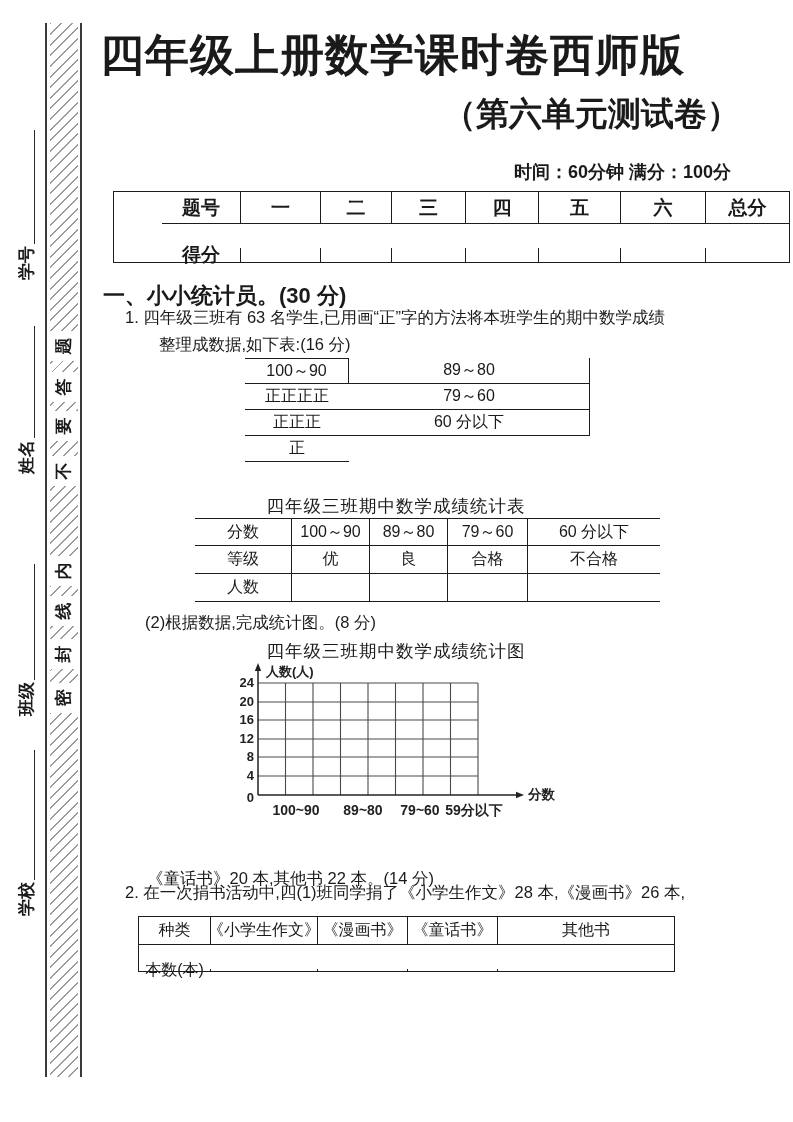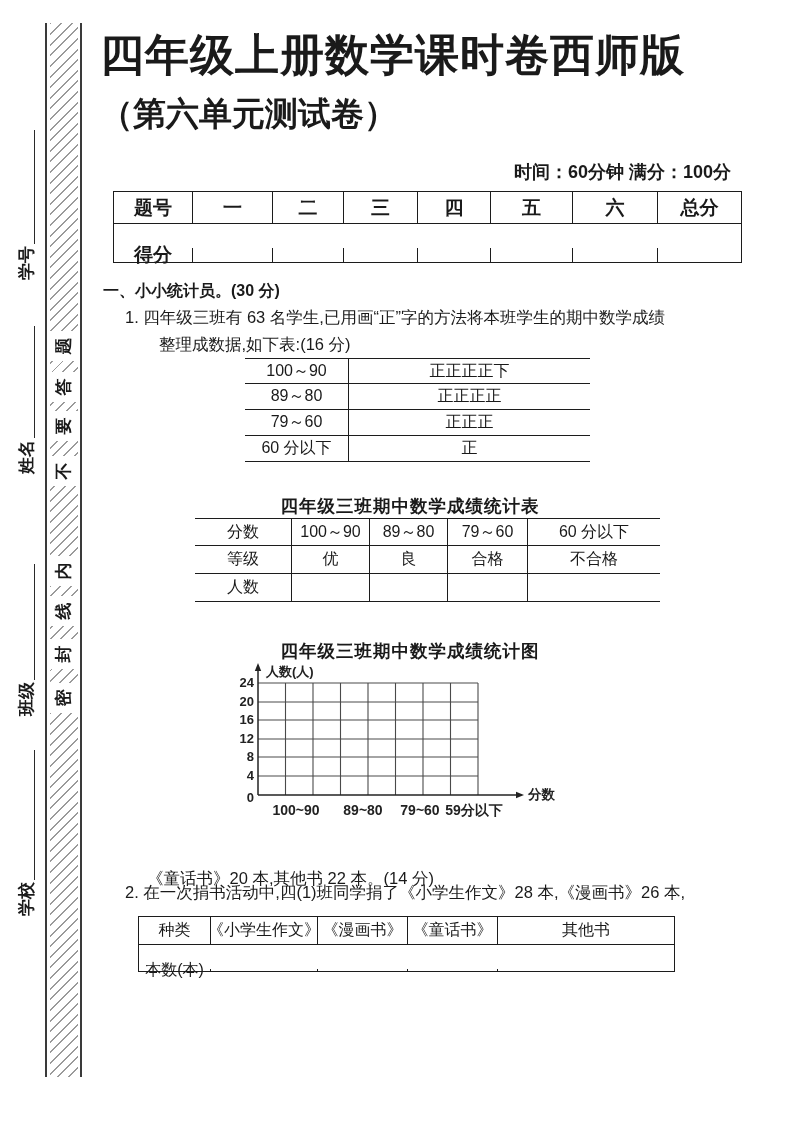--- a/index.html
+++ b/index.html
@@ -18,50 +18,50 @@
     background:#fff;font-size:17px;font-weight:600;transform:rotate(-90deg);
   }
   .margin-field{
     position:absolute;height:26px;display:flex;align-items:flex-end;
     transform:rotate(-90deg);font-size:17px;font-weight:600;white-space:nowrap;
   }
   .margin-field .blank{flex:1;border-bottom:1.6px solid #2a2a2a;margin:0 0 3px 2px;}
   
   .title{position:absolute;left:100px;width:640px;top:26px;
          font-size:44px;font-weight:700;letter-spacing:1px;}
-  .subtitle{position:absolute;left:100px;width:640px;top:92px;text-align:left;
+  .subtitle{position:absolute;left:100px;width:640px;top:92px;text-align:right;
             font-size:33px;font-weight:700;}
   .info-line{position:absolute;top:160px;right:62px;font-size:18px;font-weight:700;}
   
   .gtable{position:absolute;display:grid;}
   .gtable .c{display:flex;align-items:center;justify-content:center;
              font-size:16px;white-space:nowrap;}
   
   .boxed{border:1.8px solid #1c1c1c;}
   .boxed .c{border-right:1.4px solid #1c1c1c;border-bottom:1.4px solid #1c1c1c;}
   .boxed .c.lastcol{border-right:none;}
   .boxed .c.lastrow{border-bottom:none;margin-top:24px;}
   
   .open .c{border-bottom:1.4px solid #1c1c1c;}
   .open .c.toprow{border-top:1.6px solid #1c1c1c;}
   .open .c.vdiv{border-right:1.4px solid #1c1c1c;}
   .score-table{left:113px;top:191px;grid-template-columns:79px 80px 71px 74px 73px 82px 85px 83px;
-               grid-template-rows:32px 38px;}
+               grid-template-rows:32px 38px;padding-left:48px;}
   .score-table .c{font-size:19px;font-weight:600;}
   .tally-table{left:245px;top:358px;grid-template-columns:104px 241px;
                grid-template-rows:repeat(4,26px);}
   .stats-table{left:195px;top:518px;grid-template-columns:97px 78px 78px 80px 132px;
                grid-template-rows:repeat(3,28px);}
   .book-table{left:138px;top:916px;grid-template-columns:72px 107px 90px 90px 176px;
               grid-template-rows:28px 26px;}
   
   .tline{position:absolute;font-size:16.5px;white-space:nowrap;}
-  .sec-head{position:absolute;font-size:16px;font-weight:700;white-space:nowrap;}
-  .tbl-title{position:absolute;left:150px;width:520px;text-align:center;
-             font-size:17.5px;font-weight:700;letter-spacing:1px;white-space:nowrap;}
+  .sec-head{position:absolute;font-size:22px;font-weight:700;white-space:nowrap;}
+  .tbl-title{position:absolute;left:136px;width:520px;text-align:center;
+             font-size:17.5px;font-weight:400;letter-spacing:1px;white-space:nowrap;}
   .chart-wrap{position:absolute;left:228px;top:662px;width:340px;height:162px;}
   .chart-wrap svg{display:block;}
   .chart-wrap text{font-family:"Liberation Sans","DejaVu Sans",sans-serif;fill:#222;}
 </style>
 </head>
 <body>
 
 <div class="page">
 
   <div class="seal-line" style="left:45px;"></div>
@@ -116,21 +116,20 @@
     <div class="c lastrow"></div>
     <div class="c lastrow lastcol"></div>
   </div>
 
   <div class="sec-head" style="left:103px;top:281px;">一、小小统计员。(30 分)</div>
   <div class="tline" style="left:125px;top:307px;">1. 四年级三班有 63 名学生,已用画“正”字的方法将本班学生的期中数学成绩</div>
   <div class="tline" style="left:159px;top:334px;">整理成数据,如下表:(16 分)</div>
 
   <div class="gtable open tally-table">
     <div class="c toprow vdiv">100～90</div>
-    <div class="c toprow">正正正正下</div>
     <div class="c vdiv">89～80</div>
     <div class="c">正正正正</div>
     <div class="c vdiv">79～60</div>
     <div class="c">正正正</div>
     <div class="c vdiv">60 分以下</div>
     <div class="c">正</div>
   </div>
 
   <div class="tbl-title" style="top:494px;">四年级三班期中数学成绩统计表</div>
 
@@ -145,20 +144,21 @@
     <div class="c vdiv">良</div>
     <div class="c vdiv">合格</div>
     <div class="c">不合格</div>
     <div class="c vdiv">人数</div>
     <div class="c vdiv"></div>
     <div class="c vdiv"></div>
     <div class="c vdiv"></div>
     <div class="c"></div>
   </div>
 
+  <div class="tline" style="left:145px;top:612px;">(2)根据数据,完成统计图。(8 分)</div>
   <div class="tbl-title" style="top:639px;">四年级三班期中数学成绩统计图</div>
 
   <div class="chart-wrap">
     <svg width="340" height="162" viewBox="0 0 340 162">
 
       <g stroke="#4a4a4a" stroke-width="1.1">
         <line x1="30" y1="21" x2="250" y2="21"></line>
         <line x1="30" y1="40" x2="250" y2="40"></line>
         <line x1="30" y1="58" x2="250" y2="58"></line>
         <line x1="30" y1="77" x2="250" y2="77"></line>

